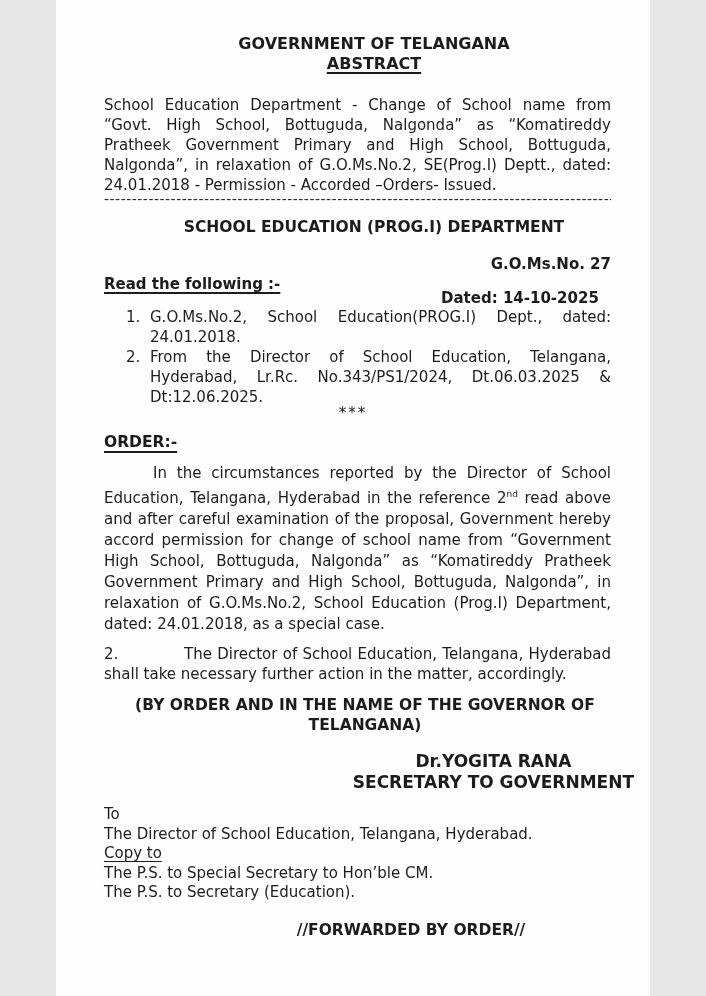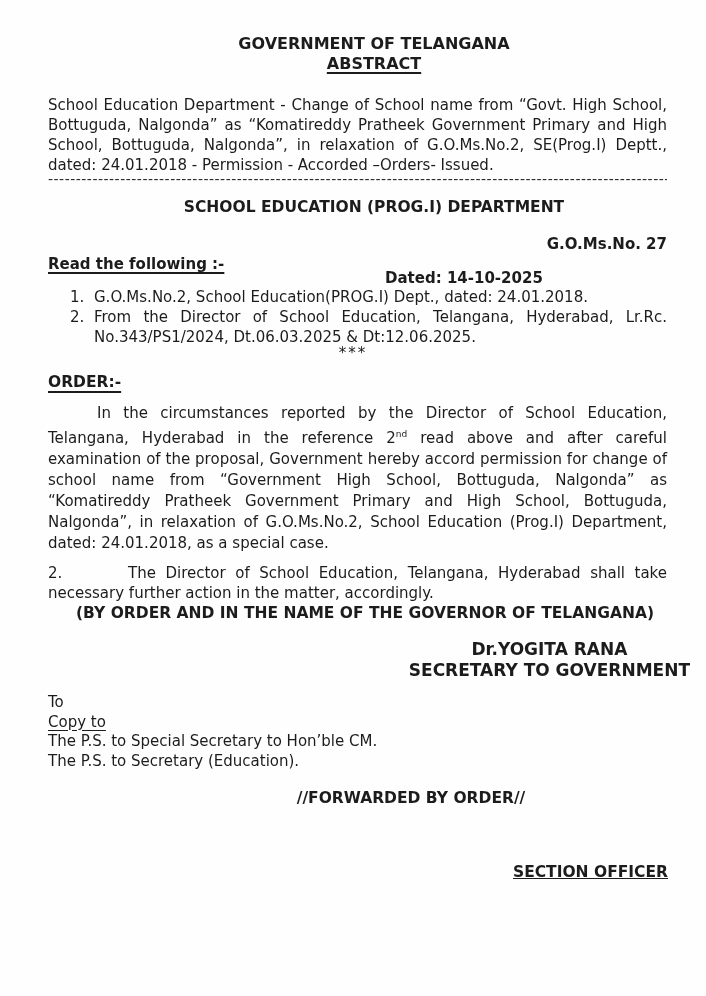--- a/index.html
+++ b/index.html
@@ -1,19 +1,19 @@
 <!DOCTYPE html>
 <html><head>
 <meta charset="utf-8">
 <style>
   * { margin: 0; padding: 0; box-sizing: border-box; }
   html, body { background: #e8e8e8; }
   .page {
     position: relative;
-    width: 706px;
+    width: 594px;
     height: 996px;
     margin: 0 auto;
     background: #fefefe;
     color: #1c1c1c;
     font-family: "DejaVu Sans", "Liberation Sans", sans-serif;
     font-size: 15px;
     padding-top: 34px;
     overflow: hidden;
   }
   .center-head {
@@ -79,20 +79,21 @@
   .para1 {
     margin-top: 11px;
     text-align: justify;
     line-height: 21px;
     text-indent: 49px;
   }
   .para1 sup { font-size: 9px; }
   .para2 { margin-top: 9px; text-align: justify; line-height: 20px; }
   .p2num { display: inline-block; width: 80px; }
   .by-order {
+    margin-top: 11px;
     text-align: center;
     font-weight: bold;
     font-size: 15.5px;
     line-height: 20px;
     padding-left: 24px;
   }
   .signature {
     margin-top: 16px;
     margin-left: auto;
     margin-right: 16px;
@@ -164,20 +165,21 @@
 
   <div class="by-order">(BY ORDER AND IN THE NAME OF THE GOVERNOR OF TELANGANA)</div>
 
   <div class="signature">
     <div>Dr.YOGITA RANA</div>
     <div>SECRETARY TO GOVERNMENT</div>
   </div>
 
   <div class="content to-block">
     <div>To</div>
+    <div>The Director of School Education, Telangana, Hyderabad.</div>
     <div class="copy-to">Copy to</div>
     <div>The P.S. to Special Secretary to Hon’ble CM.</div>
     <div>The P.S. to Secretary (Education).</div>
   </div>
 
   <div class="forwarded">//FORWARDED BY ORDER//</div>
 
   <div class="section-officer">SECTION OFFICER</div>
 
 </div>

